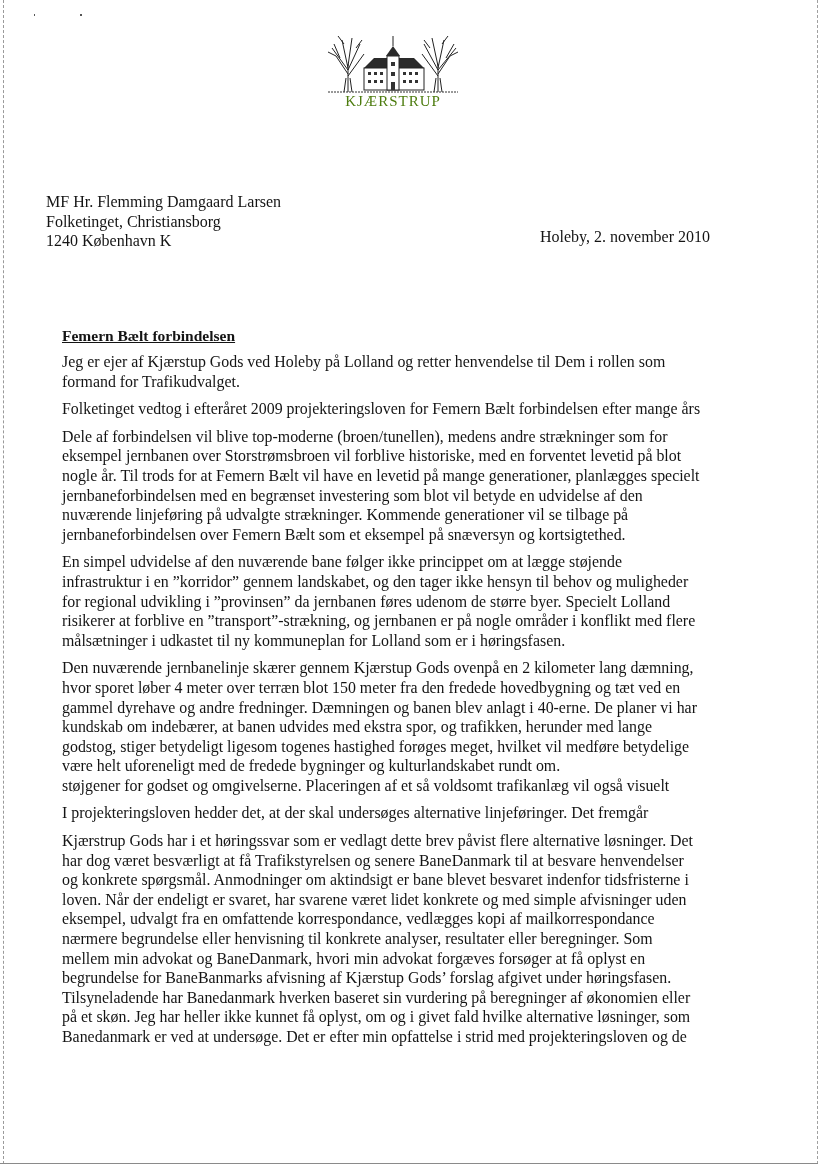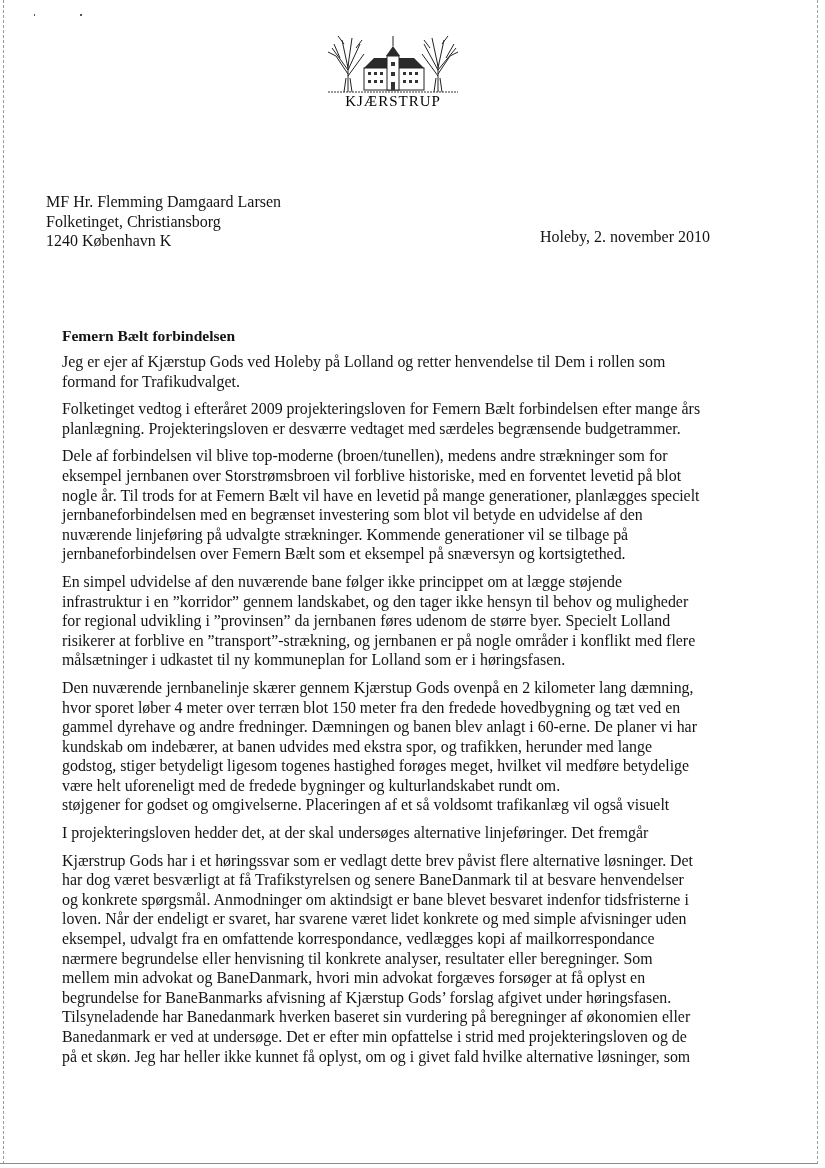--- a/index.html
+++ b/index.html
@@ -48,21 +48,21 @@
     }
     .logo svg { display: block; }
     .logo-wordmark {
       position: absolute;
       left: 0; right: 0;
       bottom: -2px;
       text-align: center;
       font-family: "Liberation Serif", serif;
       font-size: 15px;
       letter-spacing: 1px;
-      color: #000000;
+      color: #4d7c0f;
       font-weight: normal;
     }
 
     .recipient {
       position: absolute;
       left: 46px;
       top: 192px;
       font-size: 16px;
       line-height: 19.5px;
     }
@@ -82,20 +82,21 @@
       top: 326px;
       width: 712px;
       font-size: 15.9px;
       line-height: 19.6px;
     }
     .subject {
       font-weight: bold;
       font-size: 15.5px;
       margin: 0 0 6px 0;
       line-height: 20px;
+      text-decoration: underline;
     }
     .para {
       margin: 0 0 8px 0;
     }
     .para .line {
       display: block;
       white-space: nowrap;
     }
   </style>
 </head>
@@ -162,21 +163,20 @@
 <div class="letter-body">
   <div class="subject">Femern Bælt forbindelsen</div>
 
   <div class="para">
     <span class="line">Jeg er ejer af Kjærstup Gods ved Holeby på Lolland og retter henvendelse til Dem i rollen som</span>
     <span class="line">formand for Trafikudvalget.</span>
   </div>
 
   <div class="para">
     <span class="line">Folketinget vedtog i efteråret 2009 projekteringsloven for Femern Bælt forbindelsen efter mange års</span>
-    <span class="line">planlægning. Projekteringsloven er desværre vedtaget med særdeles begrænsende budgetrammer.</span>
   </div>
 
   <div class="para">
     <span class="line">Dele af forbindelsen vil blive top-moderne (broen/tunellen), medens andre strækninger som for</span>
     <span class="line">eksempel jernbanen over Storstrømsbroen vil forblive historiske, med en forventet levetid på blot</span>
     <span class="line">nogle år. Til trods for at Femern Bælt vil have en levetid på mange generationer, planlægges specielt</span>
     <span class="line">jernbaneforbindelsen med en begrænset investering som blot vil betyde en udvidelse af den</span>
     <span class="line">nuværende linjeføring på udvalgte strækninger. Kommende generationer vil se tilbage på</span>
     <span class="line">jernbaneforbindelsen over Femern Bælt som et eksempel på snæversyn og kortsigtethed.</span>
   </div>
@@ -185,37 +185,37 @@
     <span class="line">En simpel udvidelse af den nuværende bane følger ikke princippet om at lægge støjende</span>
     <span class="line">infrastruktur i en ”korridor” gennem landskabet, og den tager ikke hensyn til behov og muligheder</span>
     <span class="line">for regional udvikling i ”provinsen” da jernbanen føres udenom de større byer. Specielt Lolland</span>
     <span class="line">risikerer at forblive en ”transport”-strækning, og jernbanen er på nogle områder i konflikt med flere</span>
     <span class="line">målsætninger i udkastet til ny kommuneplan for Lolland som er i høringsfasen.</span>
   </div>
 
   <div class="para">
     <span class="line">Den nuværende jernbanelinje skærer gennem Kjærstup Gods ovenpå en 2 kilometer lang dæmning,</span>
     <span class="line">hvor sporet løber 4 meter over terræn blot 150 meter fra den fredede hovedbygning og tæt ved  en</span>
-    <span class="line">gammel dyrehave og andre fredninger. Dæmningen og banen blev anlagt i 60-erne. De planer vi har</span>
+    <span class="line">gammel dyrehave og andre fredninger. Dæmningen og banen blev anlagt i 40-erne. De planer vi har</span>
     <span class="line">kundskab om indebærer, at banen udvides med ekstra spor, og trafikken, herunder med lange</span>
     <span class="line">godstog, stiger betydeligt ligesom togenes hastighed forøges meget, hvilket vil medføre betydelige</span>
     <span class="line">være helt uforeneligt med de fredede bygninger og kulturlandskabet rundt om.</span>
     <span class="line">støjgener for godset og omgivelserne. Placeringen af et så voldsomt trafikanlæg vil også visuelt</span>
   </div>
 
   <div class="para">
     <span class="line">I projekteringsloven hedder det, at der skal undersøges alternative linjeføringer. Det fremgår</span>
   </div>
 
   <div class="para">
     <span class="line">Kjærstrup Gods har i et høringssvar som er vedlagt dette brev påvist flere alternative løsninger. Det</span>
     <span class="line">har dog været besværligt at få Trafikstyrelsen og senere BaneDanmark til at besvare henvendelser</span>
     <span class="line">og konkrete spørgsmål. Anmodninger om aktindsigt er bane blevet besvaret indenfor tidsfristerne i</span>
     <span class="line">loven. Når der endeligt er svaret, har svarene været lidet konkrete og med simple afvisninger uden</span>
     <span class="line">eksempel, udvalgt fra en omfattende korrespondance, vedlægges kopi af mailkorrespondance</span>
     <span class="line">nærmere begrundelse eller henvisning til konkrete analyser, resultater eller beregninger. Som</span>
     <span class="line">mellem min advokat og BaneDanmark, hvori min advokat forgæves forsøger at få oplyst en</span>
     <span class="line">begrundelse for BaneBanmarks afvisning af Kjærstup Gods’ forslag afgivet under høringsfasen.</span>
     <span class="line">Tilsyneladende har Banedanmark hverken baseret sin vurdering på beregninger af økonomien eller</span>
+    <span class="line">på et skøn. Jeg har heller ikke kunnet få oplyst, om og i givet fald hvilke alternative løsninger, som</span>
     <span class="line">Banedanmark er ved at undersøge. Det er efter min opfattelse i strid med projekteringsloven og de</span>
-    <span class="line">på et skøn. Jeg har heller ikke kunnet få oplyst, om og i givet fald hvilke alternative løsninger, som</span>
   </div>
 </div>
 
 </body></html>

